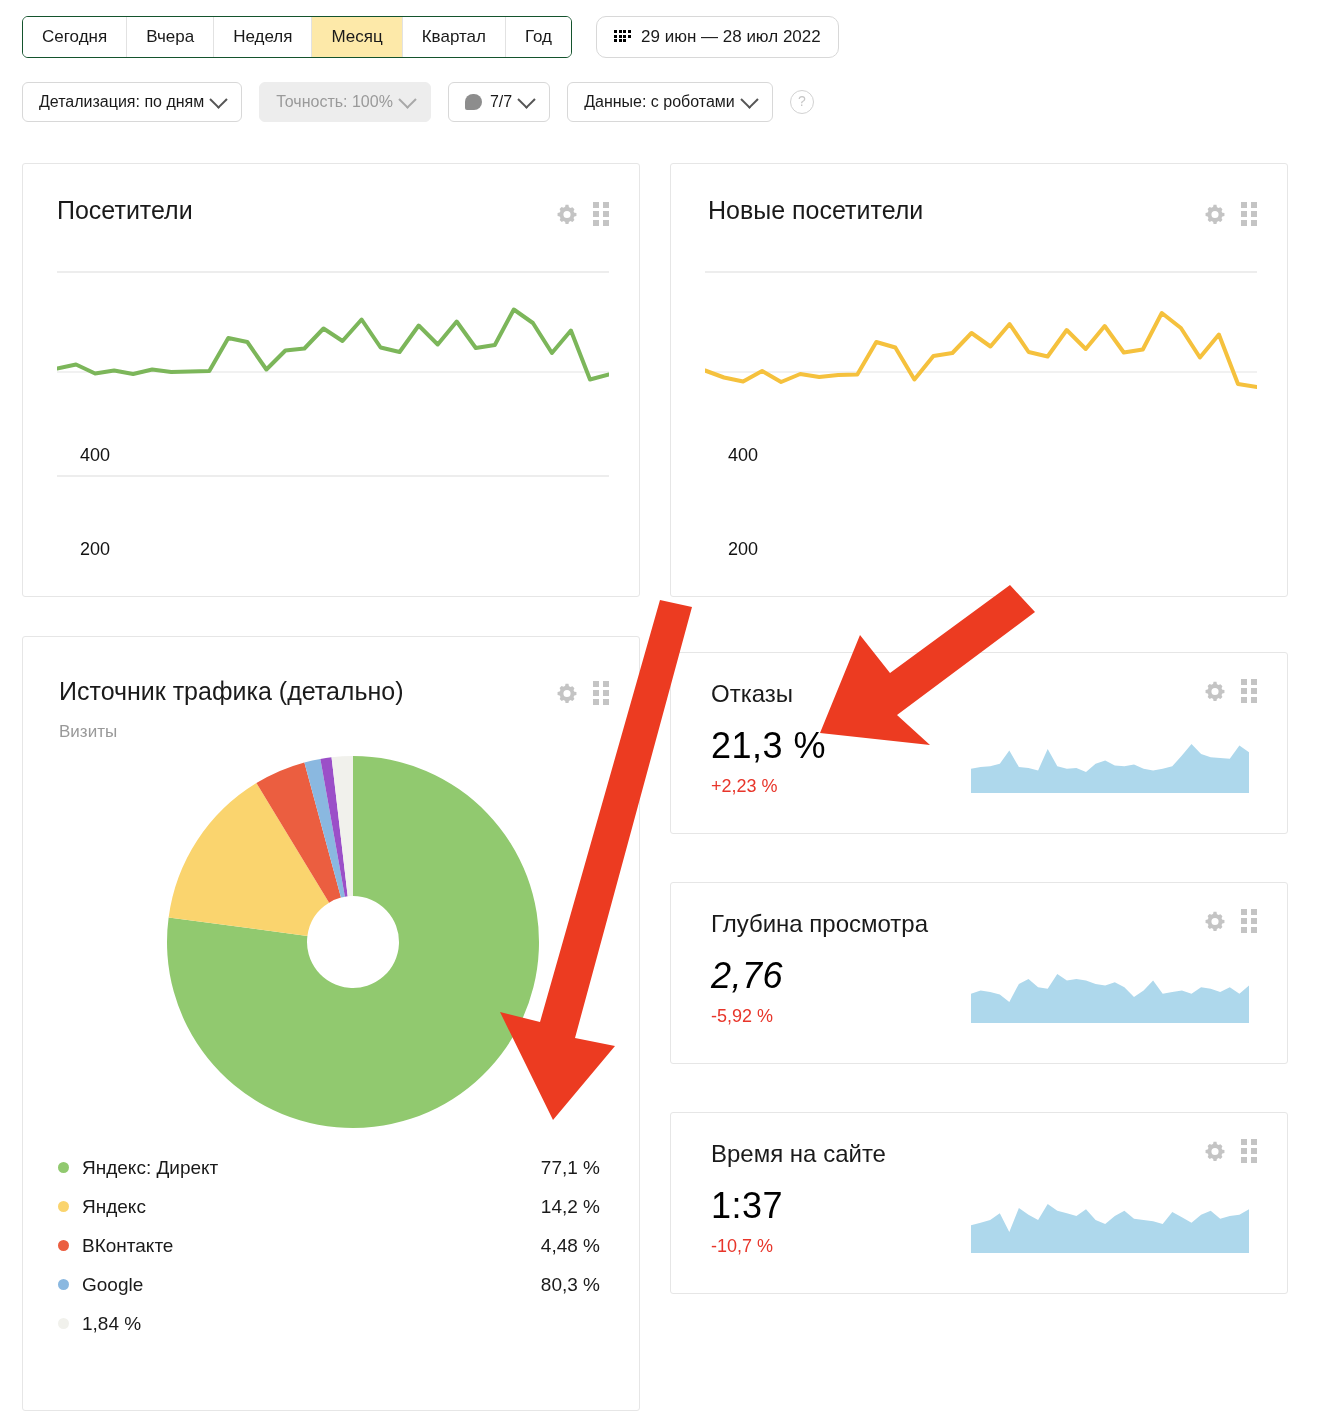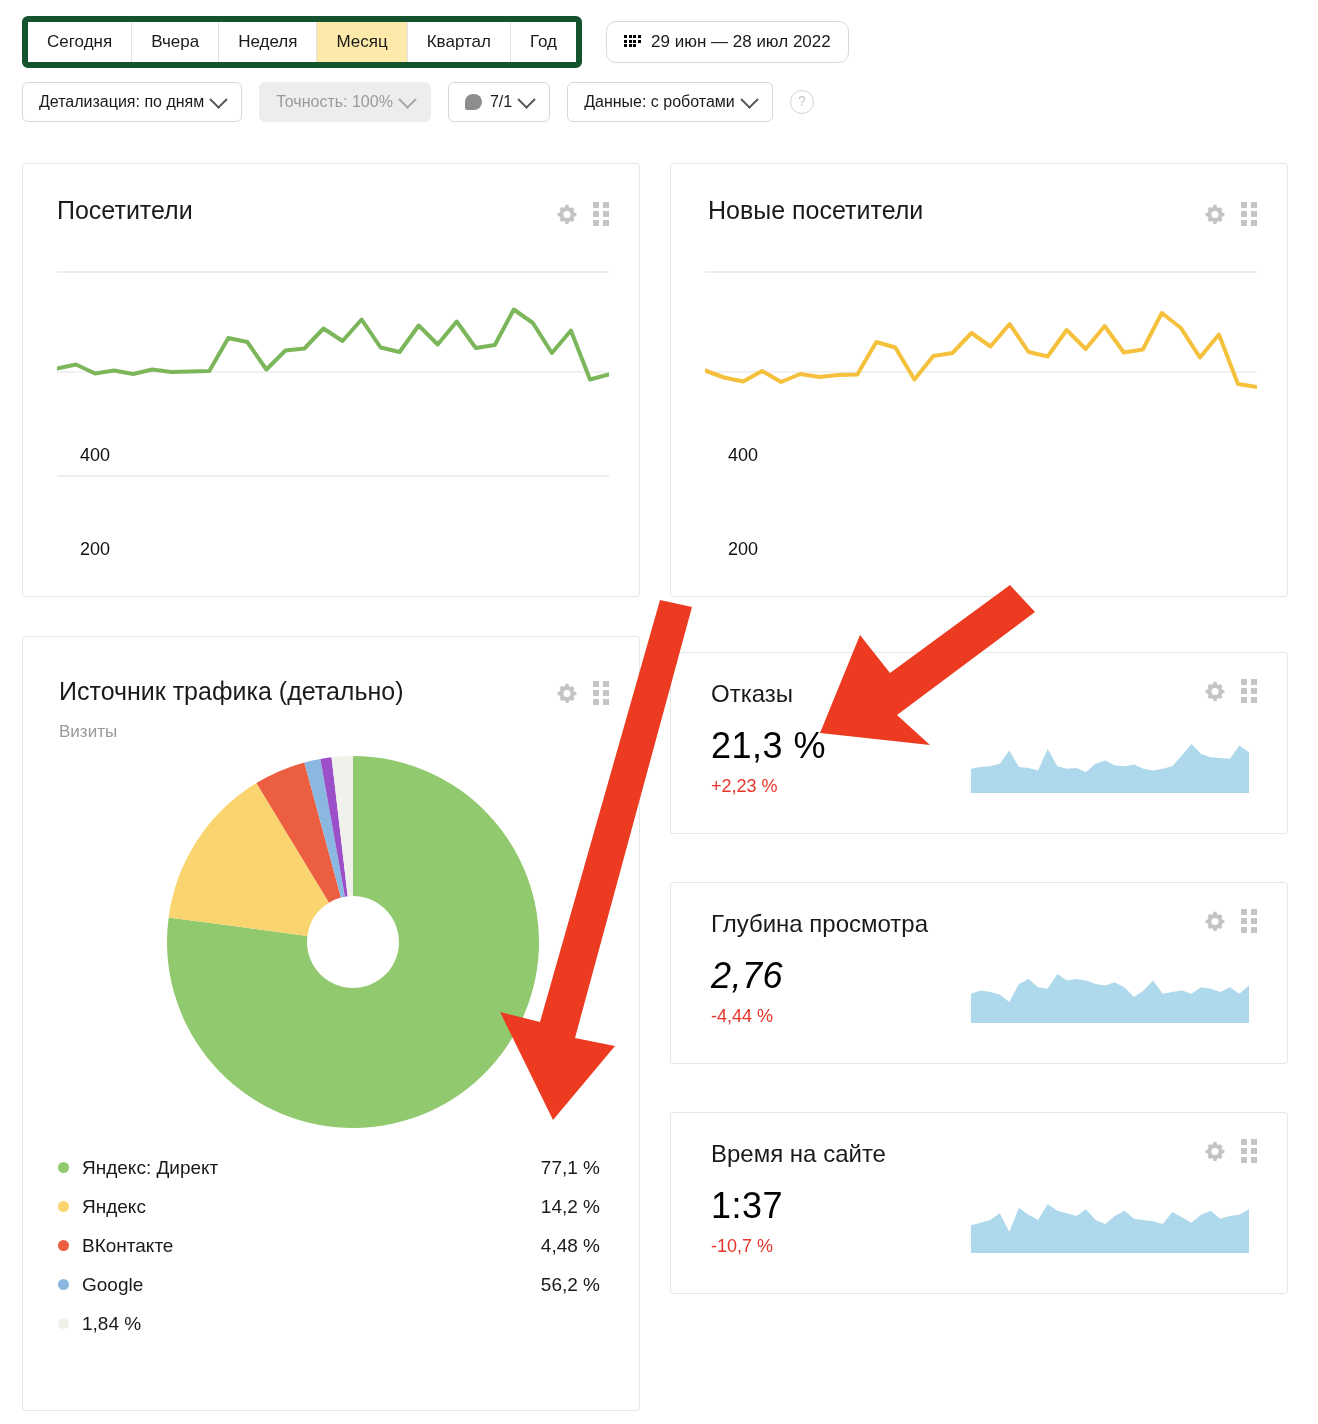--- a/index.html
+++ b/index.html
@@ -8,21 +8,21 @@
     background:#ffffff;
     font-family:"Liberation Sans","DejaVu Sans",sans-serif;
     -webkit-font-smoothing:antialiased;
     overflow:hidden;
     position:relative;
   }
   .root{position:relative;width:1318px;height:1424px;}
 
   
   .toolbar-row1{position:absolute;left:22px;top:16px;display:flex;align-items:center;}
-  .seg{display:flex;border:6px solid #14532d;border-radius:6px;overflow:hidden;background:#fff;}
+  .seg{display:flex;border:1px solid #14532d;border-radius:6px;overflow:hidden;background:#fff;}
   .seg .tab{
     padding:0 19px;height:40px;line-height:40px;
     font-size:17px;color:#1a1a1a;background:#fff;
     border-right:1px solid #e2e2e2;white-space:nowrap;cursor:pointer;
   }
   .seg .tab:last-child{border-right:none;}
   .seg .tab.active{background:#fde9a9;}
   .daterange{
     margin-left:24px;display:flex;align-items:center;gap:11px;
     height:40px;padding:0 17px;border:1px solid #d8d8d8;border-radius:10px;background:#fff;
@@ -118,21 +118,21 @@
     <div class="pill">
       <span>Детализация: по дням</span>
       <span class="chev"></span>
     </div>
     <div class="pill disabled">
       <span>Точность: 100%</span>
       <span class="chev"></span>
     </div>
     <div class="pill">
       <span class="bubble"></span>
-      <span>7/1</span>
+      <span>7/7</span>
       <span class="chev"></span>
     </div>
     <div class="pill">
       <span>Данные: с роботами</span>
       <span class="chev"></span>
     </div>
     <div class="help-icon">?</div>
   </div>
 
   <div class="card" style="left:22px;top:163px;width:618px;height:434px;">
@@ -239,21 +239,21 @@
         <span class="val">14,2 %</span>
       </div>
       <div class="row">
         <span class="dot" style="background: rgb(235, 94, 64);"></span>
         <span class="lbl">ВКонтакте</span>
         <span class="val">4,48 %</span>
       </div>
       <div class="row">
         <span class="dot" style="background: rgb(138, 184, 224);"></span>
         <span class="lbl">Google</span>
-        <span class="val">56,2 %</span>
+        <span class="val">80,3 %</span>
       </div>
       <div class="row">
         <span class="dot" style="background: rgb(241, 241, 236);"></span>
         <span class="val">1,84 %</span>
       </div>
     </div>
 
   <div class="card" style="left:670px;top:652px;width:618px;height:182px;">
     <div class="metric-name" style="position:absolute;left:40px;top:27px;">Отказы</div>
     <div class="metric-value" style="position:absolute;left:40px;top:72px;">21,3 %</div>
@@ -274,21 +274,21 @@
       </span>
     </div>
     <svg class="spark" id="spark0" style="position:absolute;left:300px;top:85px;" width="278" height="55" viewBox="0 0 278 55">
         <path d="M0,55 L0.0,30.7 L9.6,29.1 L19.2,28.2 L28.8,25.8 L38.3,12.6 L47.9,29.1 L57.5,29.9 L67.1,32.4 L76.7,10.9 L86.3,28.2 L95.9,30.7 L105.4,29.9 L115.0,34.0 L124.6,25.8 L134.2,22.5 L143.8,27.4 L153.4,28.2 L163.0,26.6 L172.6,30.7 L182.1,32.4 L191.7,30.7 L201.3,28.2 L210.9,17.5 L220.5,6.0 L230.1,15.9 L239.7,19.2 L249.2,20.0 L258.8,20.8 L268.4,7.6 L278.0,14.2 L278,55 Z" fill="#aed8ec"></path>
       </svg>
   </div>
 
   <div class="card" style="left:670px;top:882px;width:618px;height:182px;">
     <div class="metric-name" style="position:absolute;left:40px;top:27px;">Глубина просмотра</div>
     <div class="metric-value" style="position:absolute;left:40px;top:72px;font-style:italic;">2,76</div>
-    <div class="metric-delta" style="position:absolute;left:40px;top:123px;">-4,44 %</div>
+    <div class="metric-delta" style="position:absolute;left:40px;top:123px;">-5,92 %</div>
     <div class="card-icons" style="right:29px;top:26px;">
       <span class="gear">
         <svg width="22" height="22" viewBox="0 0 24 24" fill="#c4c4c4">
             <path d="M13.6 2h-3.2l-.5 2.3a7.9 7.9 0 0 0-1.6.9L6.1 4.3 3.9 6.5l1 2.2c-.4.5-.7 1-.9 1.6L1.7 11v3.2l2.3.5c.2.6.5 1.1.9 1.6l-.9 2.2 2.2 2.2 2.2-1c.5.4 1 .7 1.6.9l.4 2.3h3.2l.5-2.3c.6-.2 1.1-.5 1.6-.9l2.2 1 2.2-2.2-1-2.2c.4-.5.7-1 .9-1.6l2.3-.5V11l-2.3-.5c-.2-.6-.5-1.1-.9-1.6l1-2.2-2.2-2.2-2.2 1c-.5-.4-1-.7-1.6-.9L13.6 2zM12 8.6a3.9 3.9 0 1 1 0 7.8 3.9 3.9 0 0 1 0-7.8z"></path>
           </svg>
       </span>
       <span class="grid6">
         <span></span>
           <span></span>
           <span></span>

